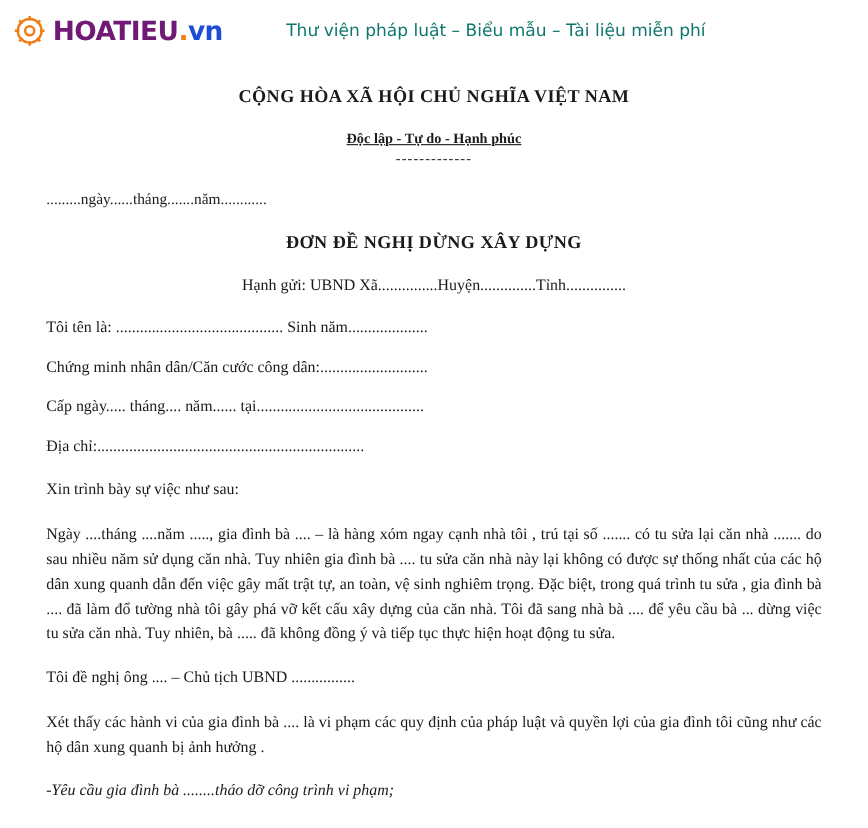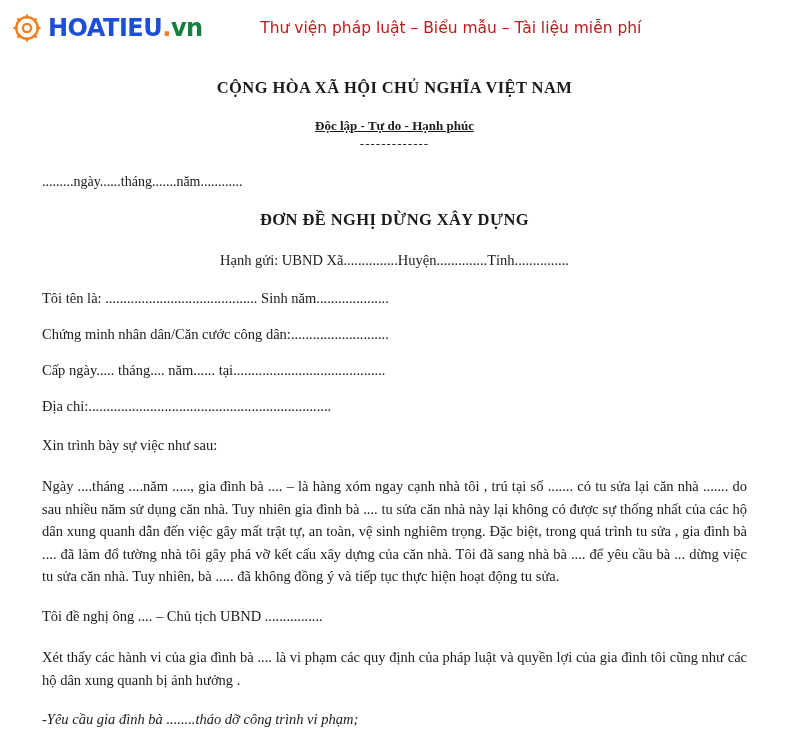--- a/index.html
+++ b/index.html
@@ -40,29 +40,29 @@
     flex: 0 0 auto;
   }
   .brand-text {
     font-family: "DejaVu Sans", sans-serif;
     font-weight: bold;
     font-size: 24px;
     letter-spacing: -0.5px;
     line-height: 1;
     white-space: nowrap;
   }
-  .brand-main { color: #1d4ed8; }
+  .brand-main { color: #701a75; }
   .brand-dot { color: #f07d16; }
-  .brand-suffix { color: #15803d; }
+  .brand-suffix { color: #1d4ed8; }
   .header-tagline {
     flex: 1 1 auto;
     text-align: center;
     font-family: "DejaVu Sans", sans-serif;
     font-size: 15.5px;
-    color: #b91c1c;
+    color: #0f766e;
     padding-right: 90px;
     white-space: nowrap;
   }
   
   .doc {
     padding: 0 42px;
     box-sizing: border-box;
   }
   .ct-title {
     text-align: center;

